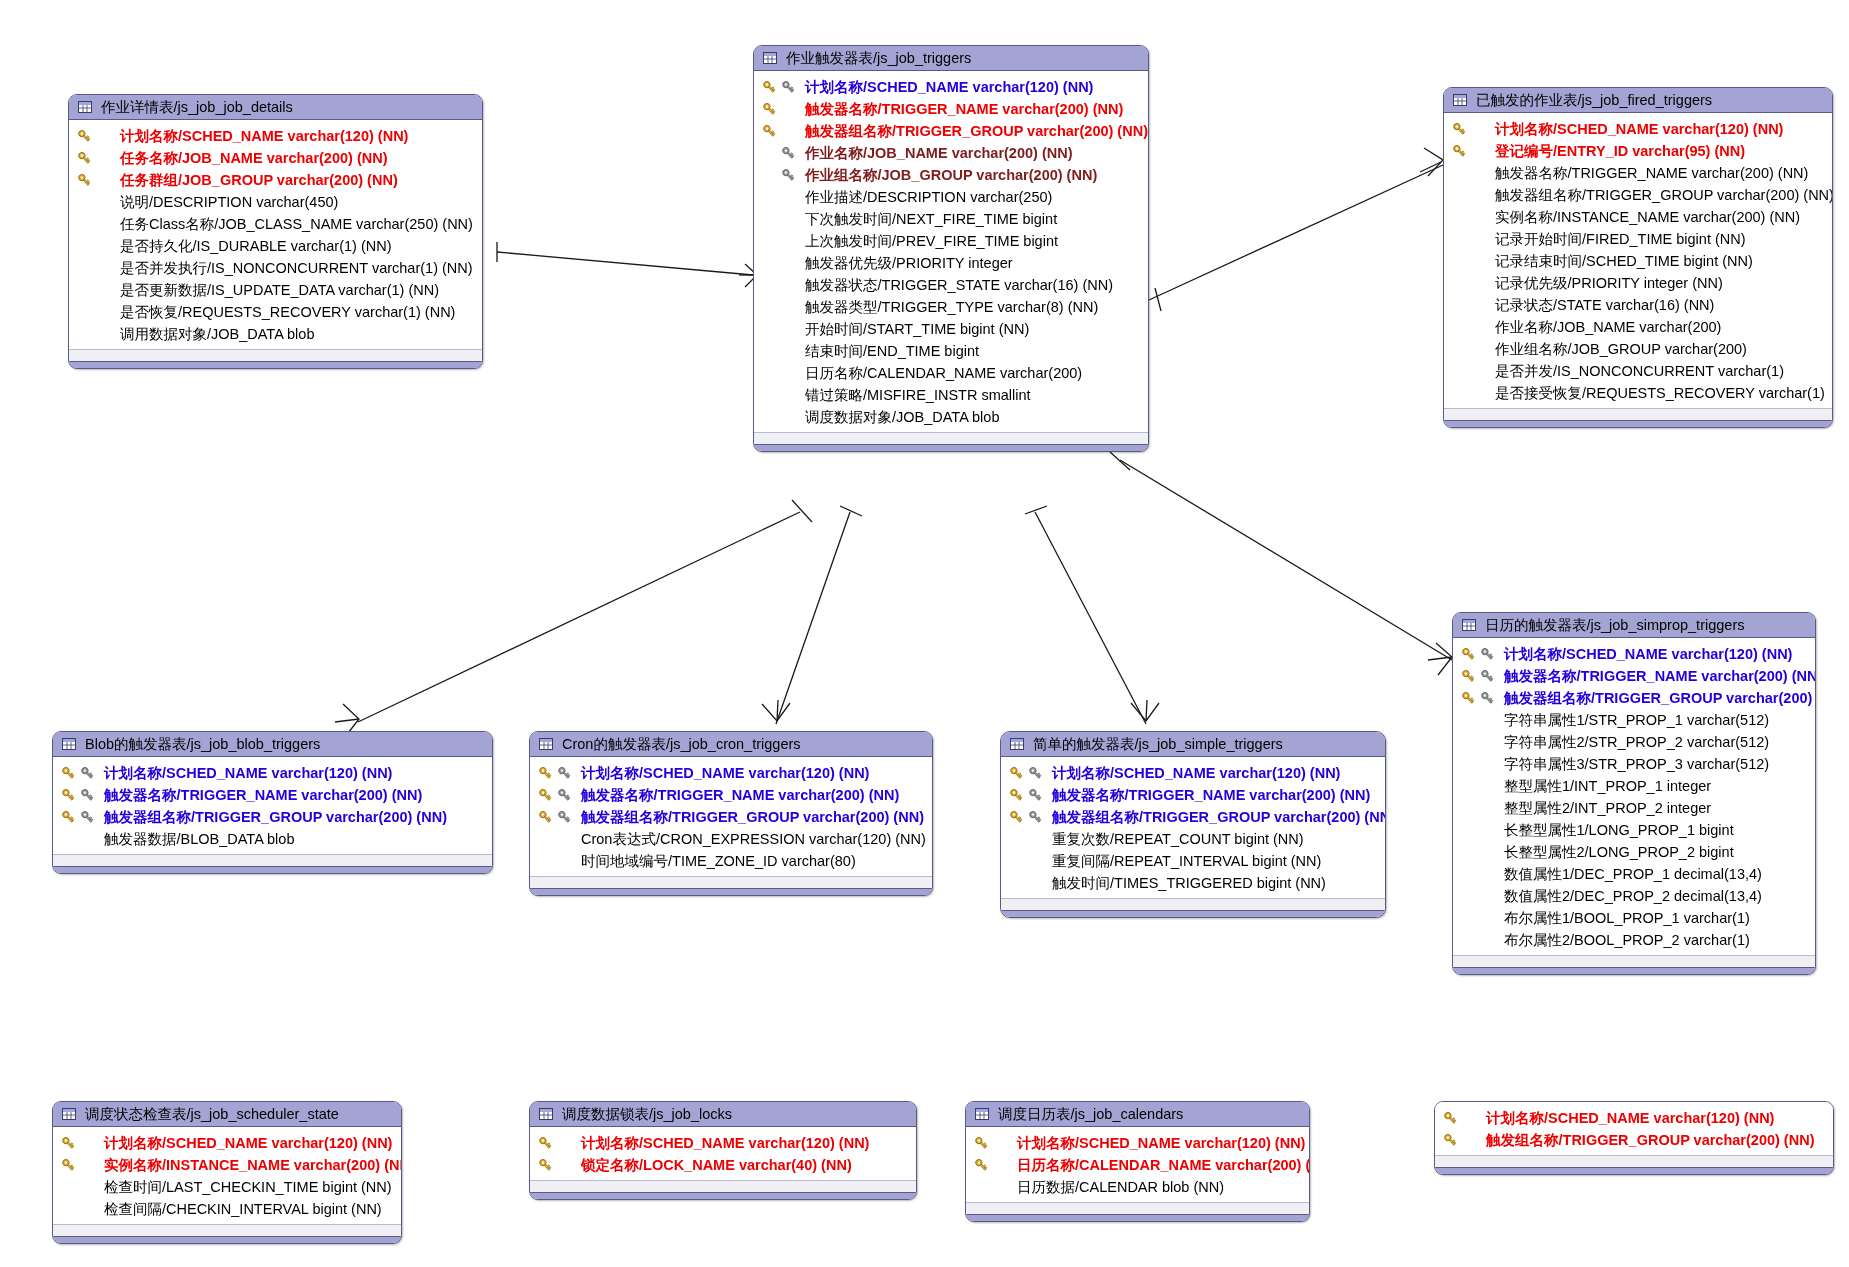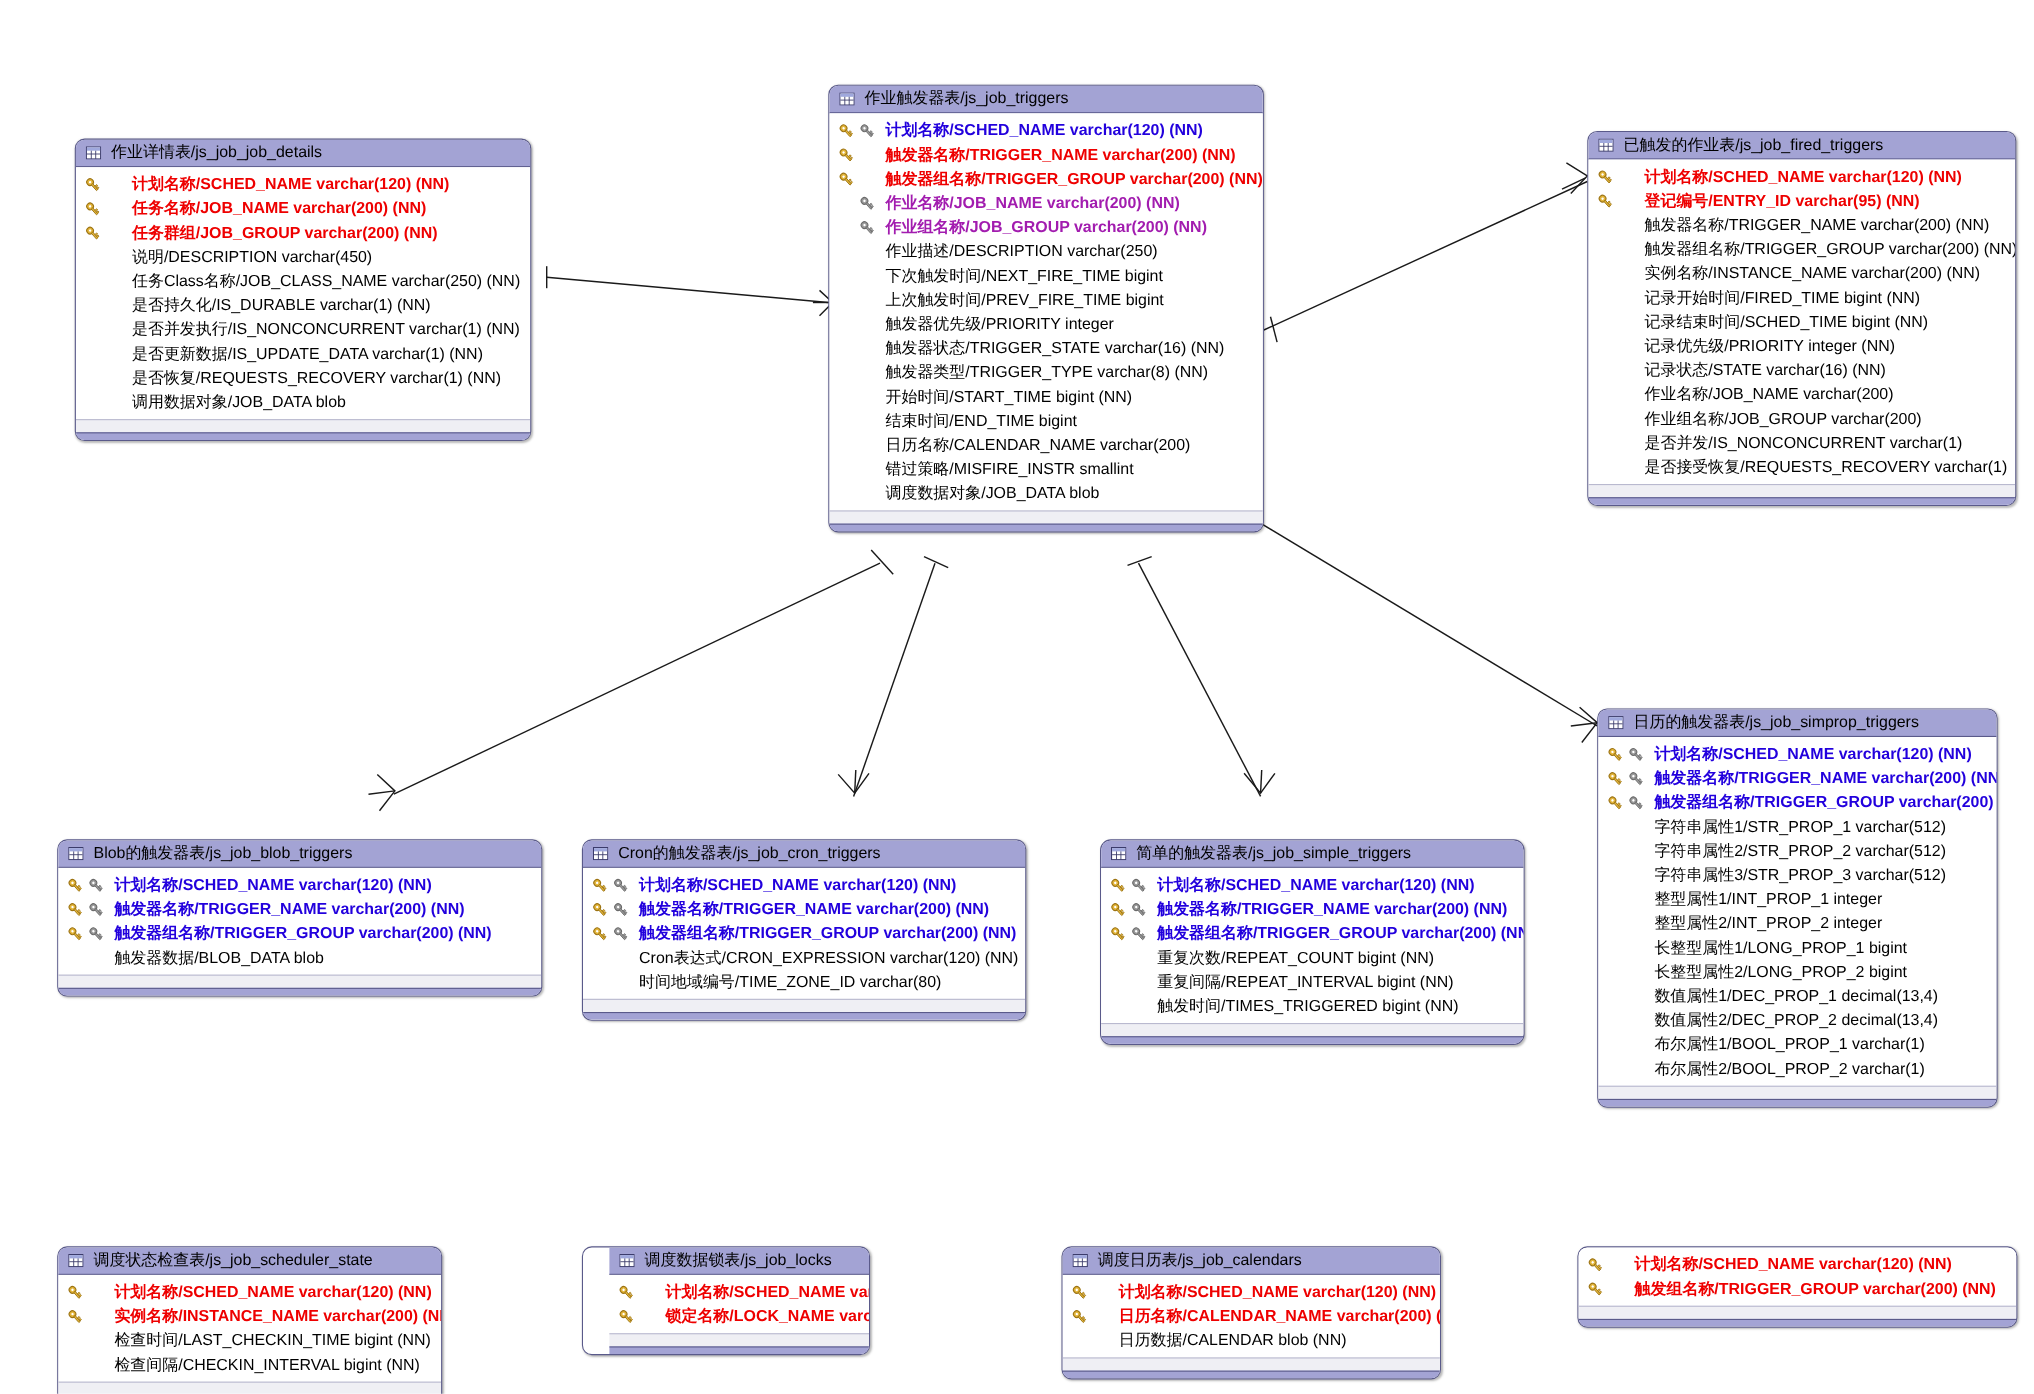--- a/index.html
+++ b/index.html
@@ -28,21 +28,20 @@
     pointer-events: none;
   }
   .entity {
     position: absolute;
     background: #ffffff;
     border: 1px solid #5a5a8a;
     border-radius: 9px;
     box-sizing: border-box;
     box-shadow: 1px 1px 2px rgba(0,0,0,0.28);
     overflow: hidden;
-    margin-top: 32px;
   }
   .entity-header {
     background: #a3a3d4;
     border-bottom: 1px solid #5a5a8a;
     height: 25px;
     display: flex;
     align-items: center;
     padding: 0 10px 0 9px;
     box-sizing: border-box;
   }
@@ -76,21 +75,21 @@
     height: 15px;
     position: relative;
   }
   .attr-label {
     font-size: 14.5px;
     line-height: 1;
     margin-left: 5px;
   }
   .c-pk   { color: #ee0000; font-weight: bold; }
   .c-pkfk { color: #2200dd; font-weight: bold; }
-  .c-fk   { color: #a21caf; font-weight: bold; }
+  .c-fk   { color: #7f1d1d; font-weight: bold; }
   .c-plain{ color: #000000; font-weight: normal; }
   .entity-footer {
     background: #efeff4;
     border-top: 1px solid #b9b9cf;
     height: 11px;
   }
   .entity-base {
     background: #a3a3d4;
     border-top: 1px solid #5a5a8a;
     height: 6px;
@@ -1017,21 +1016,21 @@
         </div>
         <div class="attr">
           <span class="keyslot"></span>
           <span class="keyslot"></span>
           <span class="attr-label c-plain">检查间隔/CHECKIN_INTERVAL bigint (NN)</span>
         </div>
       </div>
       <div class="entity-footer"></div>
       <div class="entity-base"></div>
     </div>
-    <div class="entity" style="left: 529px; top: 1101px; width: 262px; padding-left: 24px;">
+    <div class="entity" style="left: 529px; top: 1101px; width: 388px;">
       <div class="entity-header">
         <span class="tbl-icon">
           <svg class="keyicon" width="14" height="12" viewBox="0 0 14 12">
             <rect x="0.5" y="0.5" width="13" height="11" fill="#ffffff" stroke="#3b3b6b" stroke-width="1"></rect>
             <rect x="1" y="1" width="12" height="3" fill="#9fa8dd"></rect>
             <line x1="1" y1="7" x2="13" y2="7" stroke="#3b3b6b" stroke-width="0.8"></line>
             <line x1="5" y1="4" x2="5" y2="11.5" stroke="#3b3b6b" stroke-width="0.8"></line>
             <line x1="9" y1="4" x2="9" y2="11.5" stroke="#3b3b6b" stroke-width="0.8"></line>
           </svg>
         </span>

